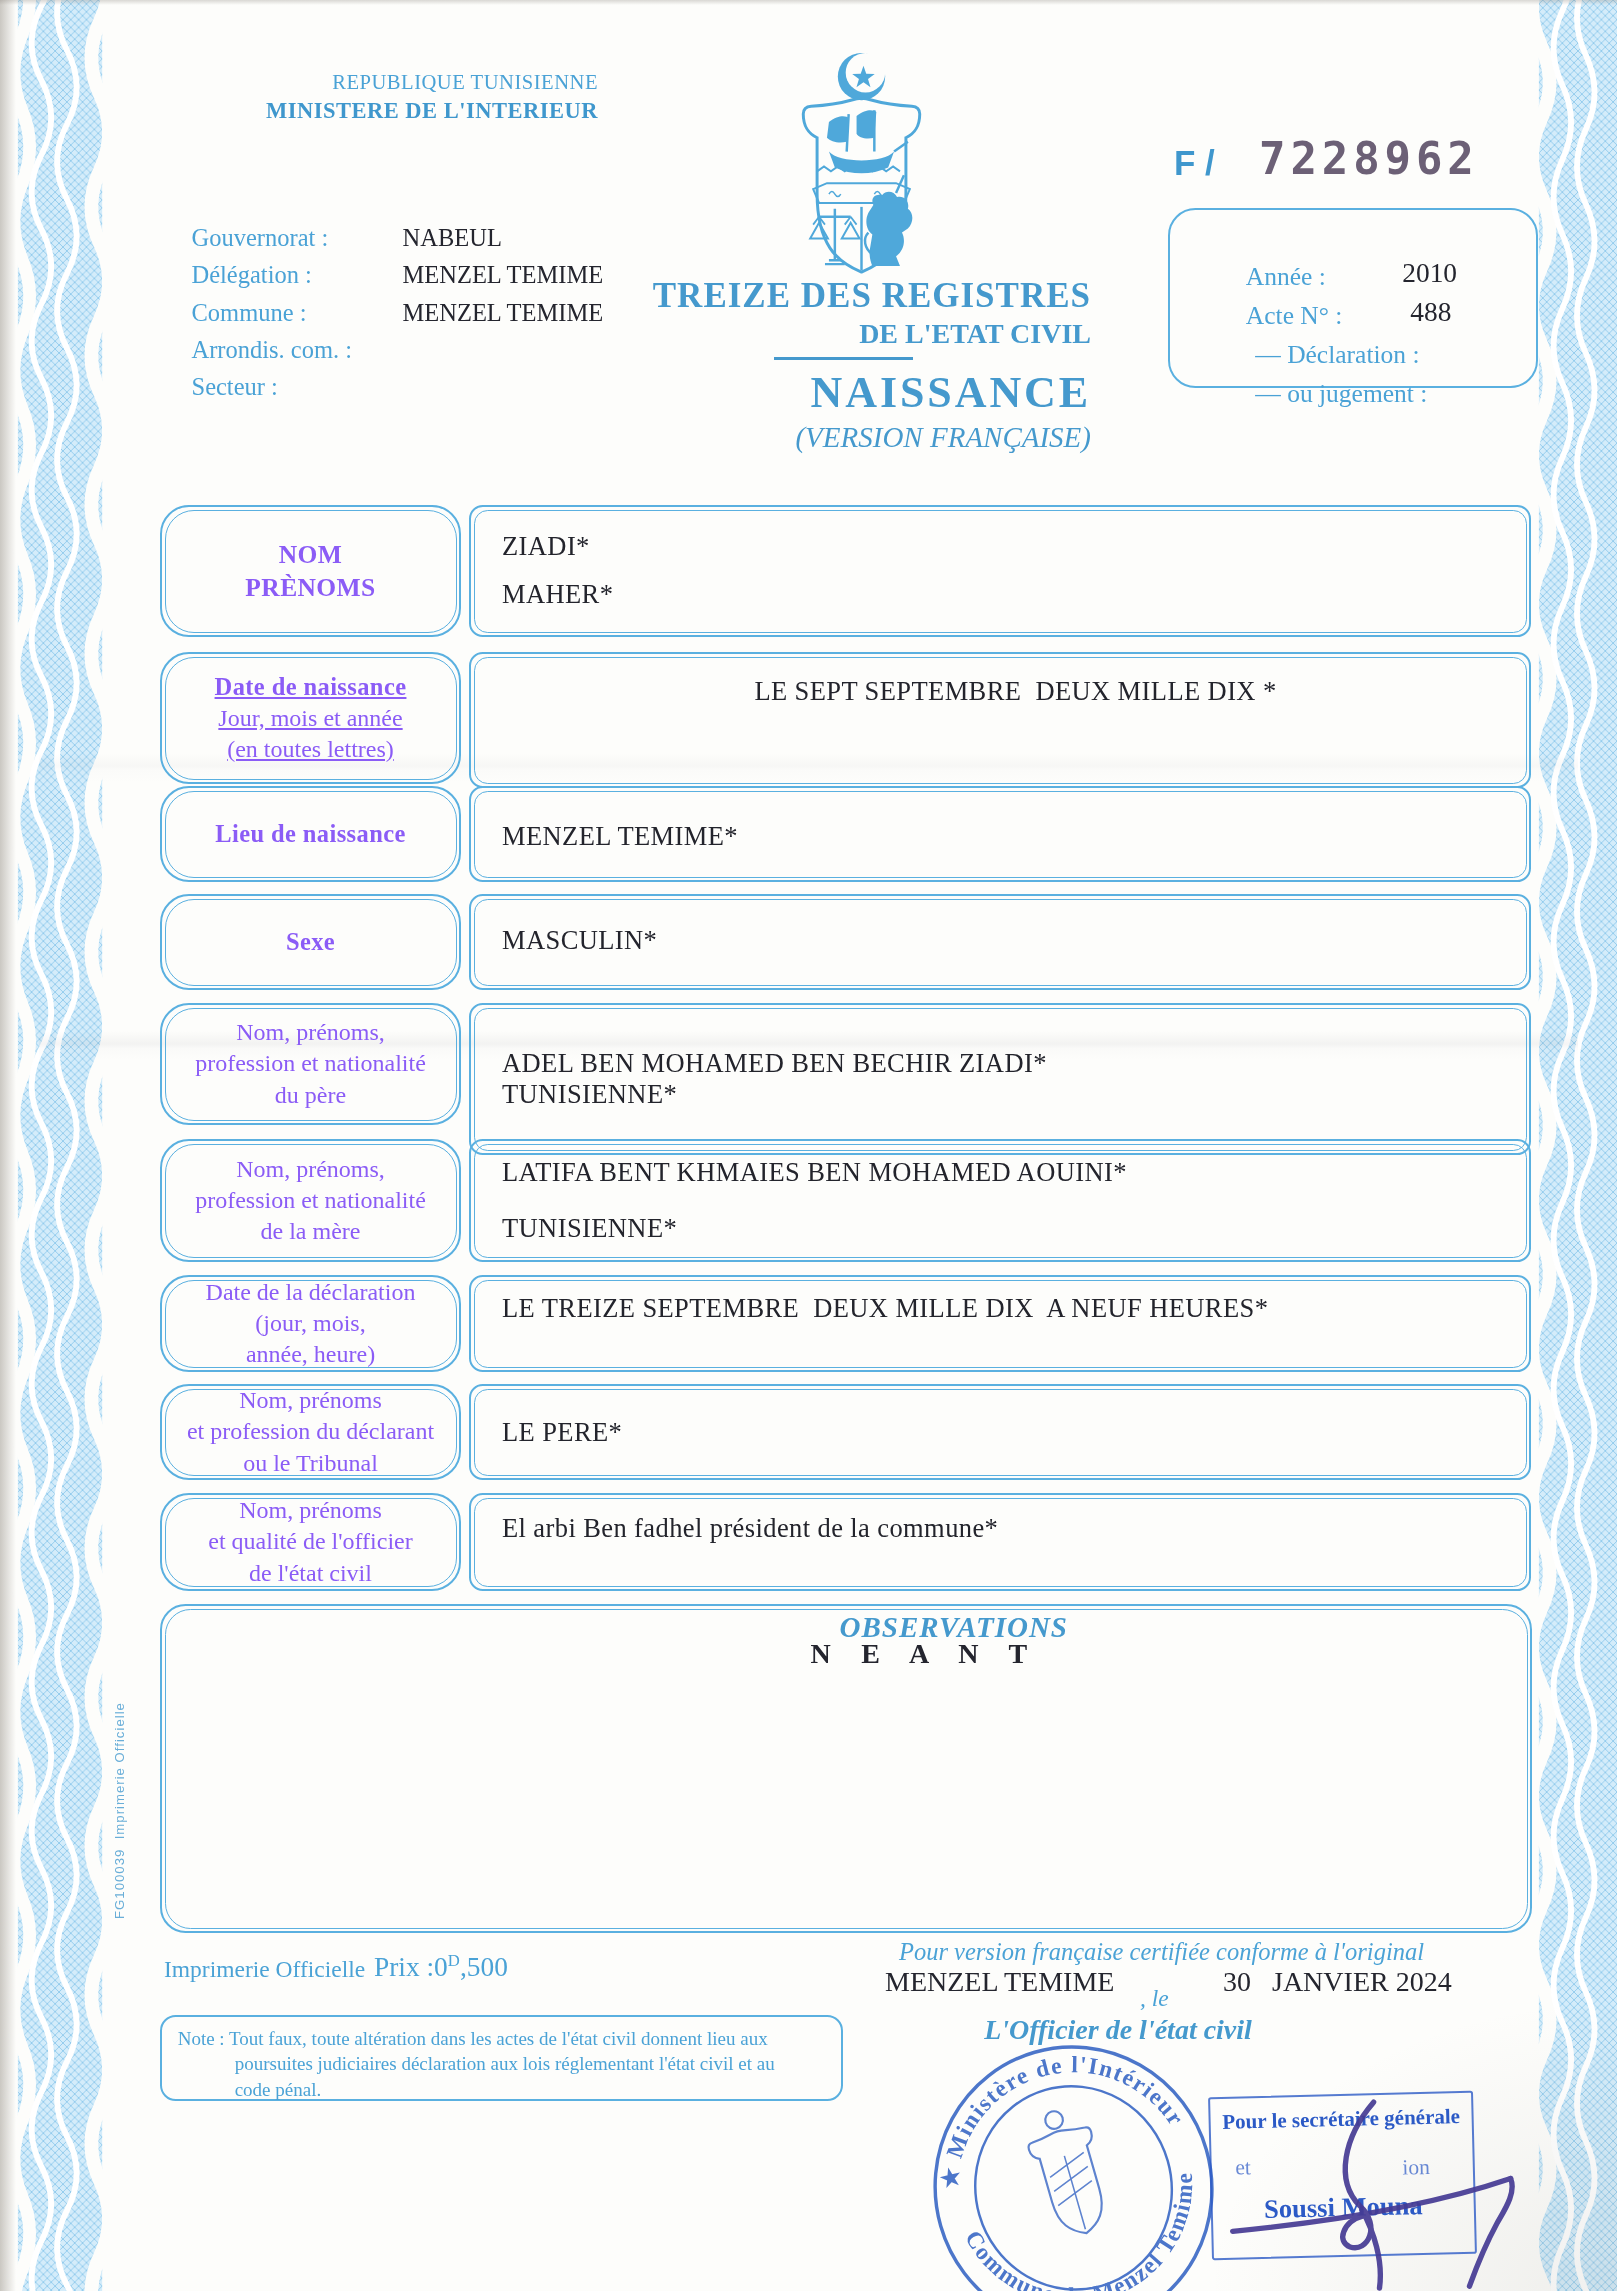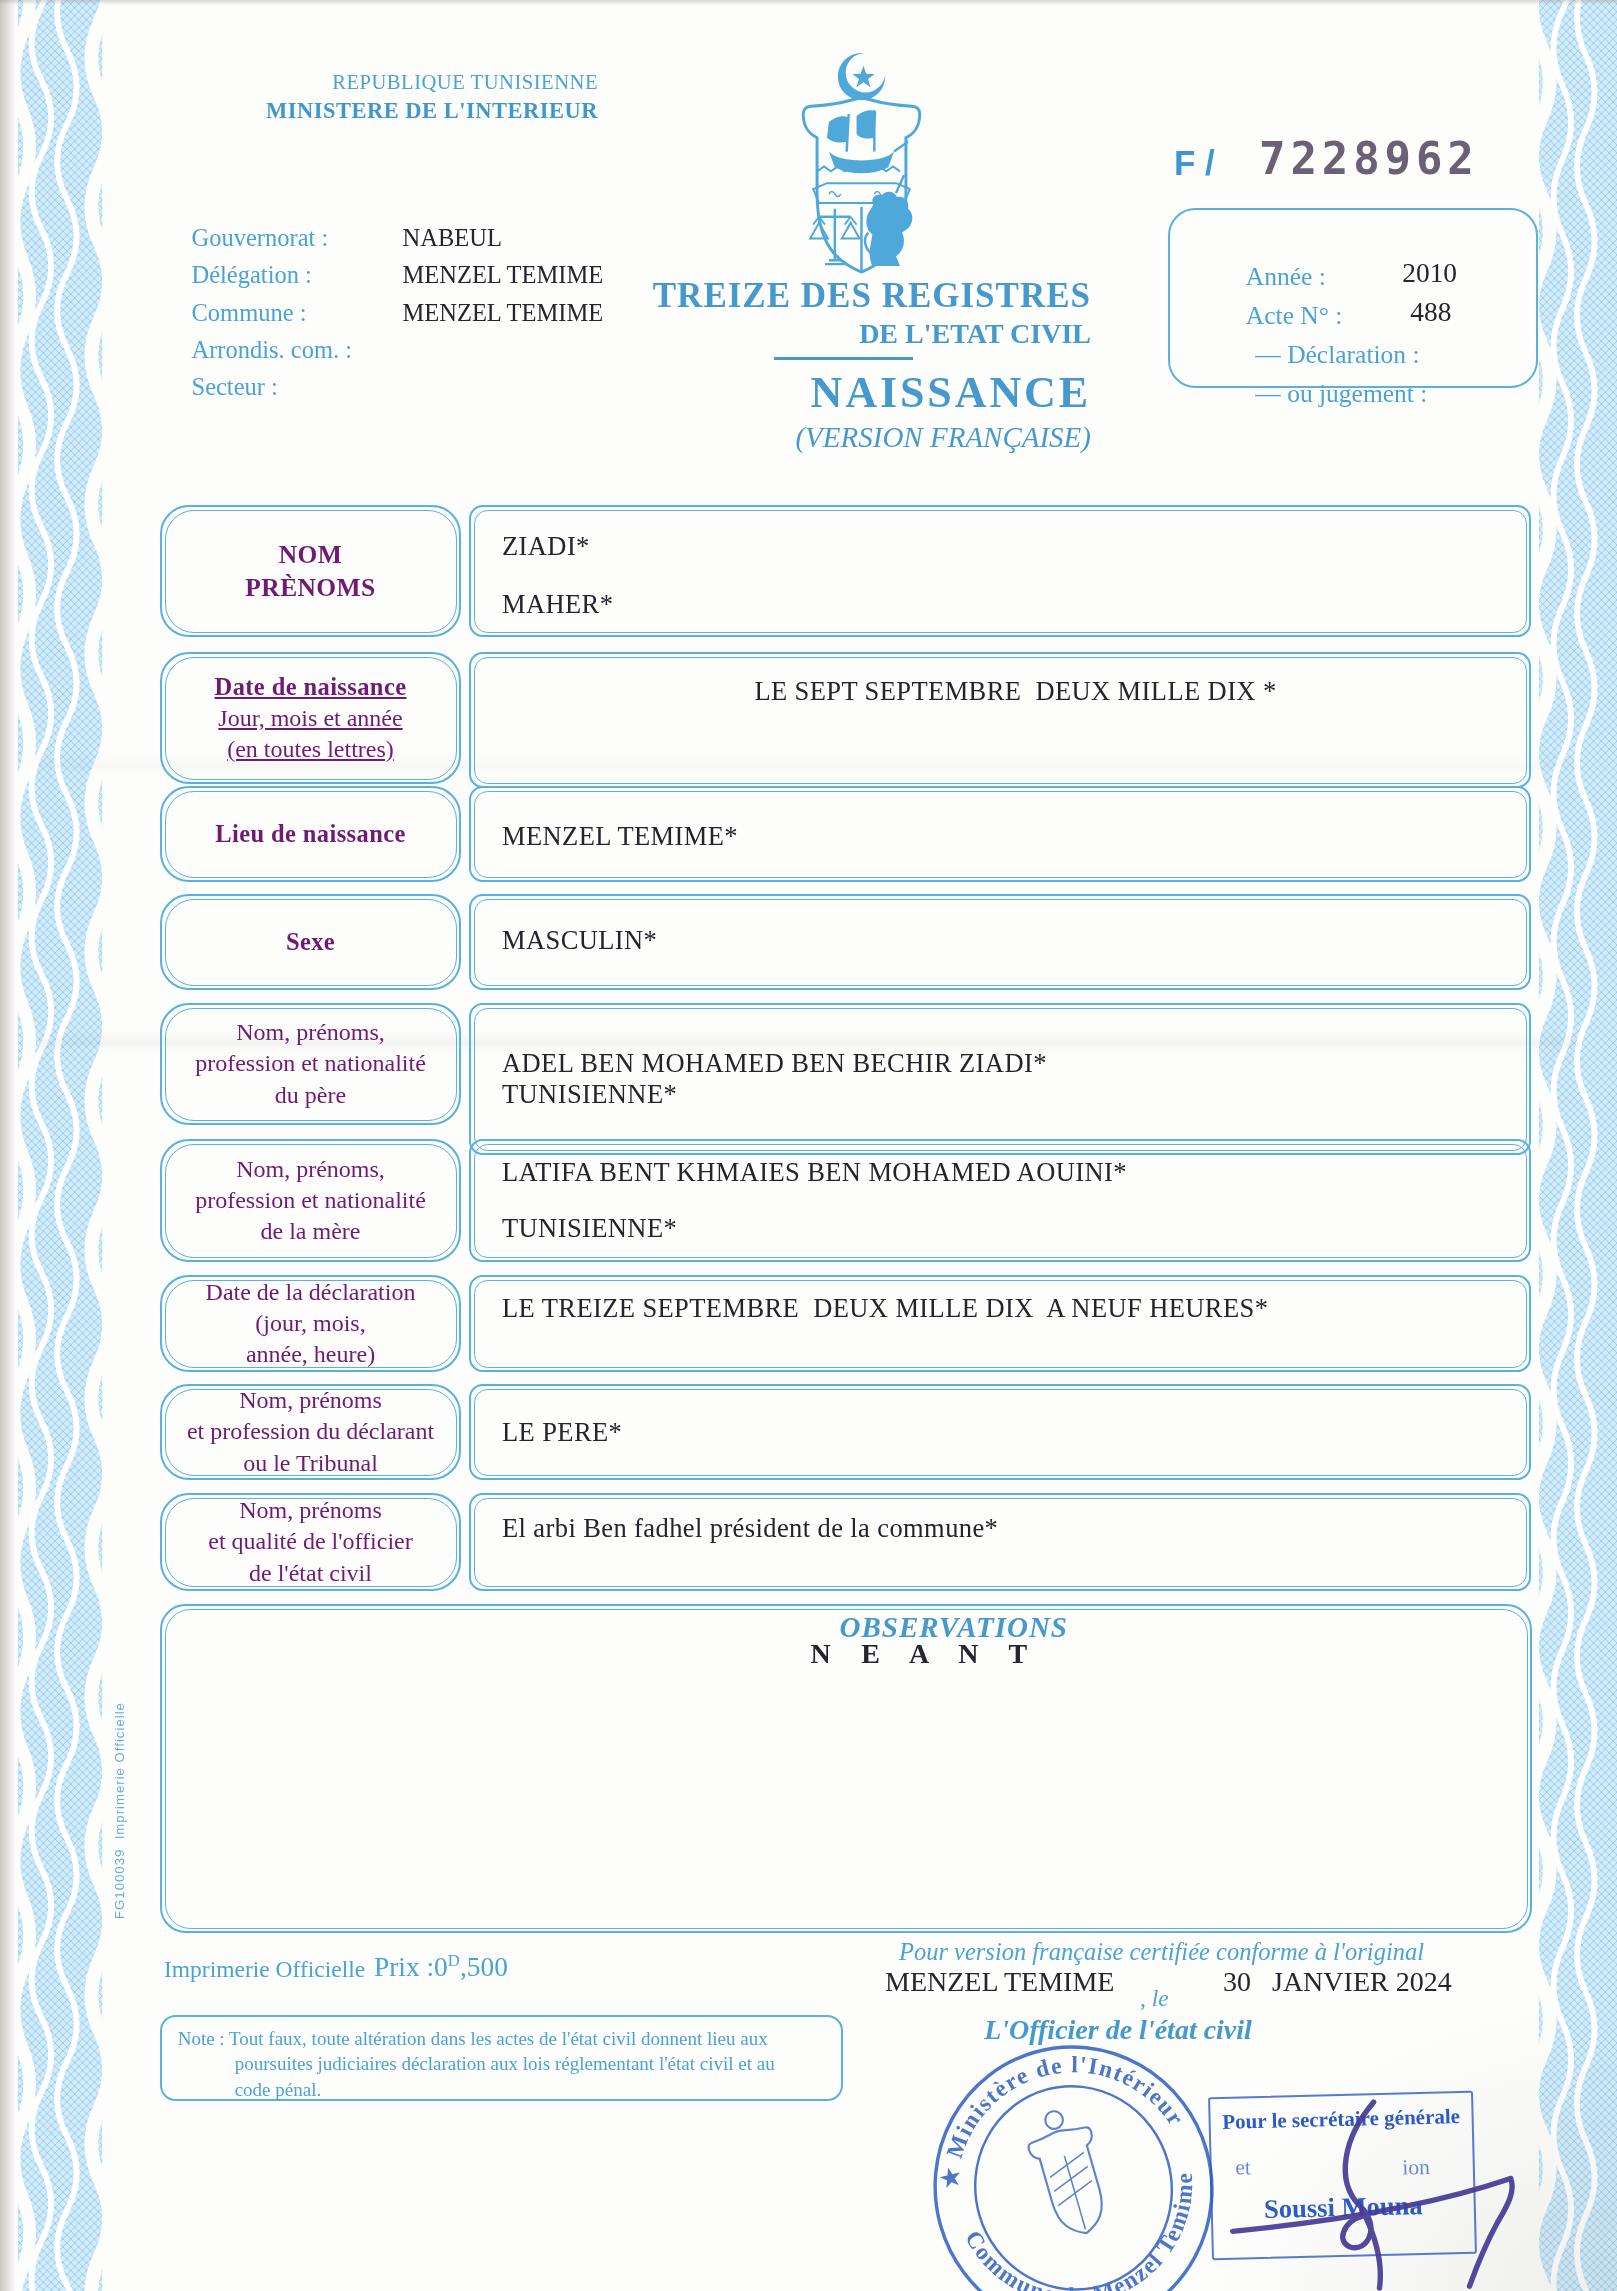--- a/index.html
+++ b/index.html
@@ -44,21 +44,21 @@
   
   .serialF { left:1174px; top:143px; font-family:"Liberation Sans", sans-serif; font-size:35px; font-weight:bold; color:#3f97cd; }
   .serialN { left:1259px; top:133px; font-family:"DejaVu Sans Mono", monospace; font-size:44px; font-weight:bold; letter-spacing:4.9px; color:#6c6076; }
   .actebox { left:1168px; top:208px; width:370px; height:180px; border:2.9px solid #5ab0e0; border-radius:27.4px; }
   .acteline { position:absolute; font-size:25.5px; white-space:pre; }
   .acteline .lab { color:#4aa2d6; }
   .acteline .val { color:#24252e; font-size:27.4px; }
   
   .dbl { position:absolute; border:2.4px solid #5ab0e0; }
   .dbl::before { content:""; position:absolute; inset:2.5px; border:1.6px solid #5ab0e0; border-radius:inherit; pointer-events:none; }
-  .lblbox { left:160px; width:301px; border-radius:29px; display:flex; flex-direction:column; justify-content:center; align-items:center; text-align:center; color:#701a75; line-height:1.3; }
+  .lblbox { left:160px; width:301px; border-radius:29px; display:flex; flex-direction:column; justify-content:center; align-items:center; text-align:center; color:#8b5cf6; line-height:1.3; }
   .valbox { left:469px; width:1062px; border-radius:13.7px; display:flex; flex-direction:column; padding-left:31px; }
   .valbox .vl { font-size:26.5px; letter-spacing:0.4px; white-space:pre; color:#23242c; }
   .lb { font-weight:bold; font-size:25.5px; letter-spacing:0.4px; }
   .ln { font-size:24px; }
   
   .obsbox { left:160px; top:1604px; width:1372px; height:329px; border-radius:25.5px; }
   .obs-title { left:627px; top:1611px; width:441px; font-size:29px; font-weight:bold; font-style:italic; color:#4599cd; letter-spacing:1px; }
   .obs-val { left:588px; top:1638px; width:451px; font-size:28px; font-weight:bold; letter-spacing:11.8px; color:#24252e; }
   
   .imprimerie { left:164px; top:1956px; font-size:23.5px; color:#4aa2d6; }
@@ -194,21 +194,21 @@
   <div class="abs t2 ctr">DE L'ETAT CIVIL</div>
   <div class="abs t-ul"></div>
   <div class="abs t3 ctr">NAISSANCE</div>
   <div class="abs t4 ctr">(VERSION FRANÇAISE)</div>
 
   <div>
     <div class="dbl lblbox" style="top:505px; height:132px;">
       <div class="lb">NOM</div>
       <div class="lb">PRÈNOMS</div>
     </div>
-    <div class="dbl valbox" style="top:505px; height:132px; padding-top:23.5px; gap:27px;">
+    <div class="dbl valbox" style="top:505px; height:132px; padding-top:23.5px; gap:17px;">
       <div class="vl">ZIADI*</div>
       <div class="vl">MAHER*</div>
     </div>
   </div>
 
   <div>
     <div class="dbl lblbox" style="top:652px; height:132px;text-decoration:underline;">
       <div class="lb" style="font-size:24.5px;">Date de naissance</div>
       <div class="ln">Jour, mois et année</div>
       <div class="ln">(en toutes lettres)</div>

